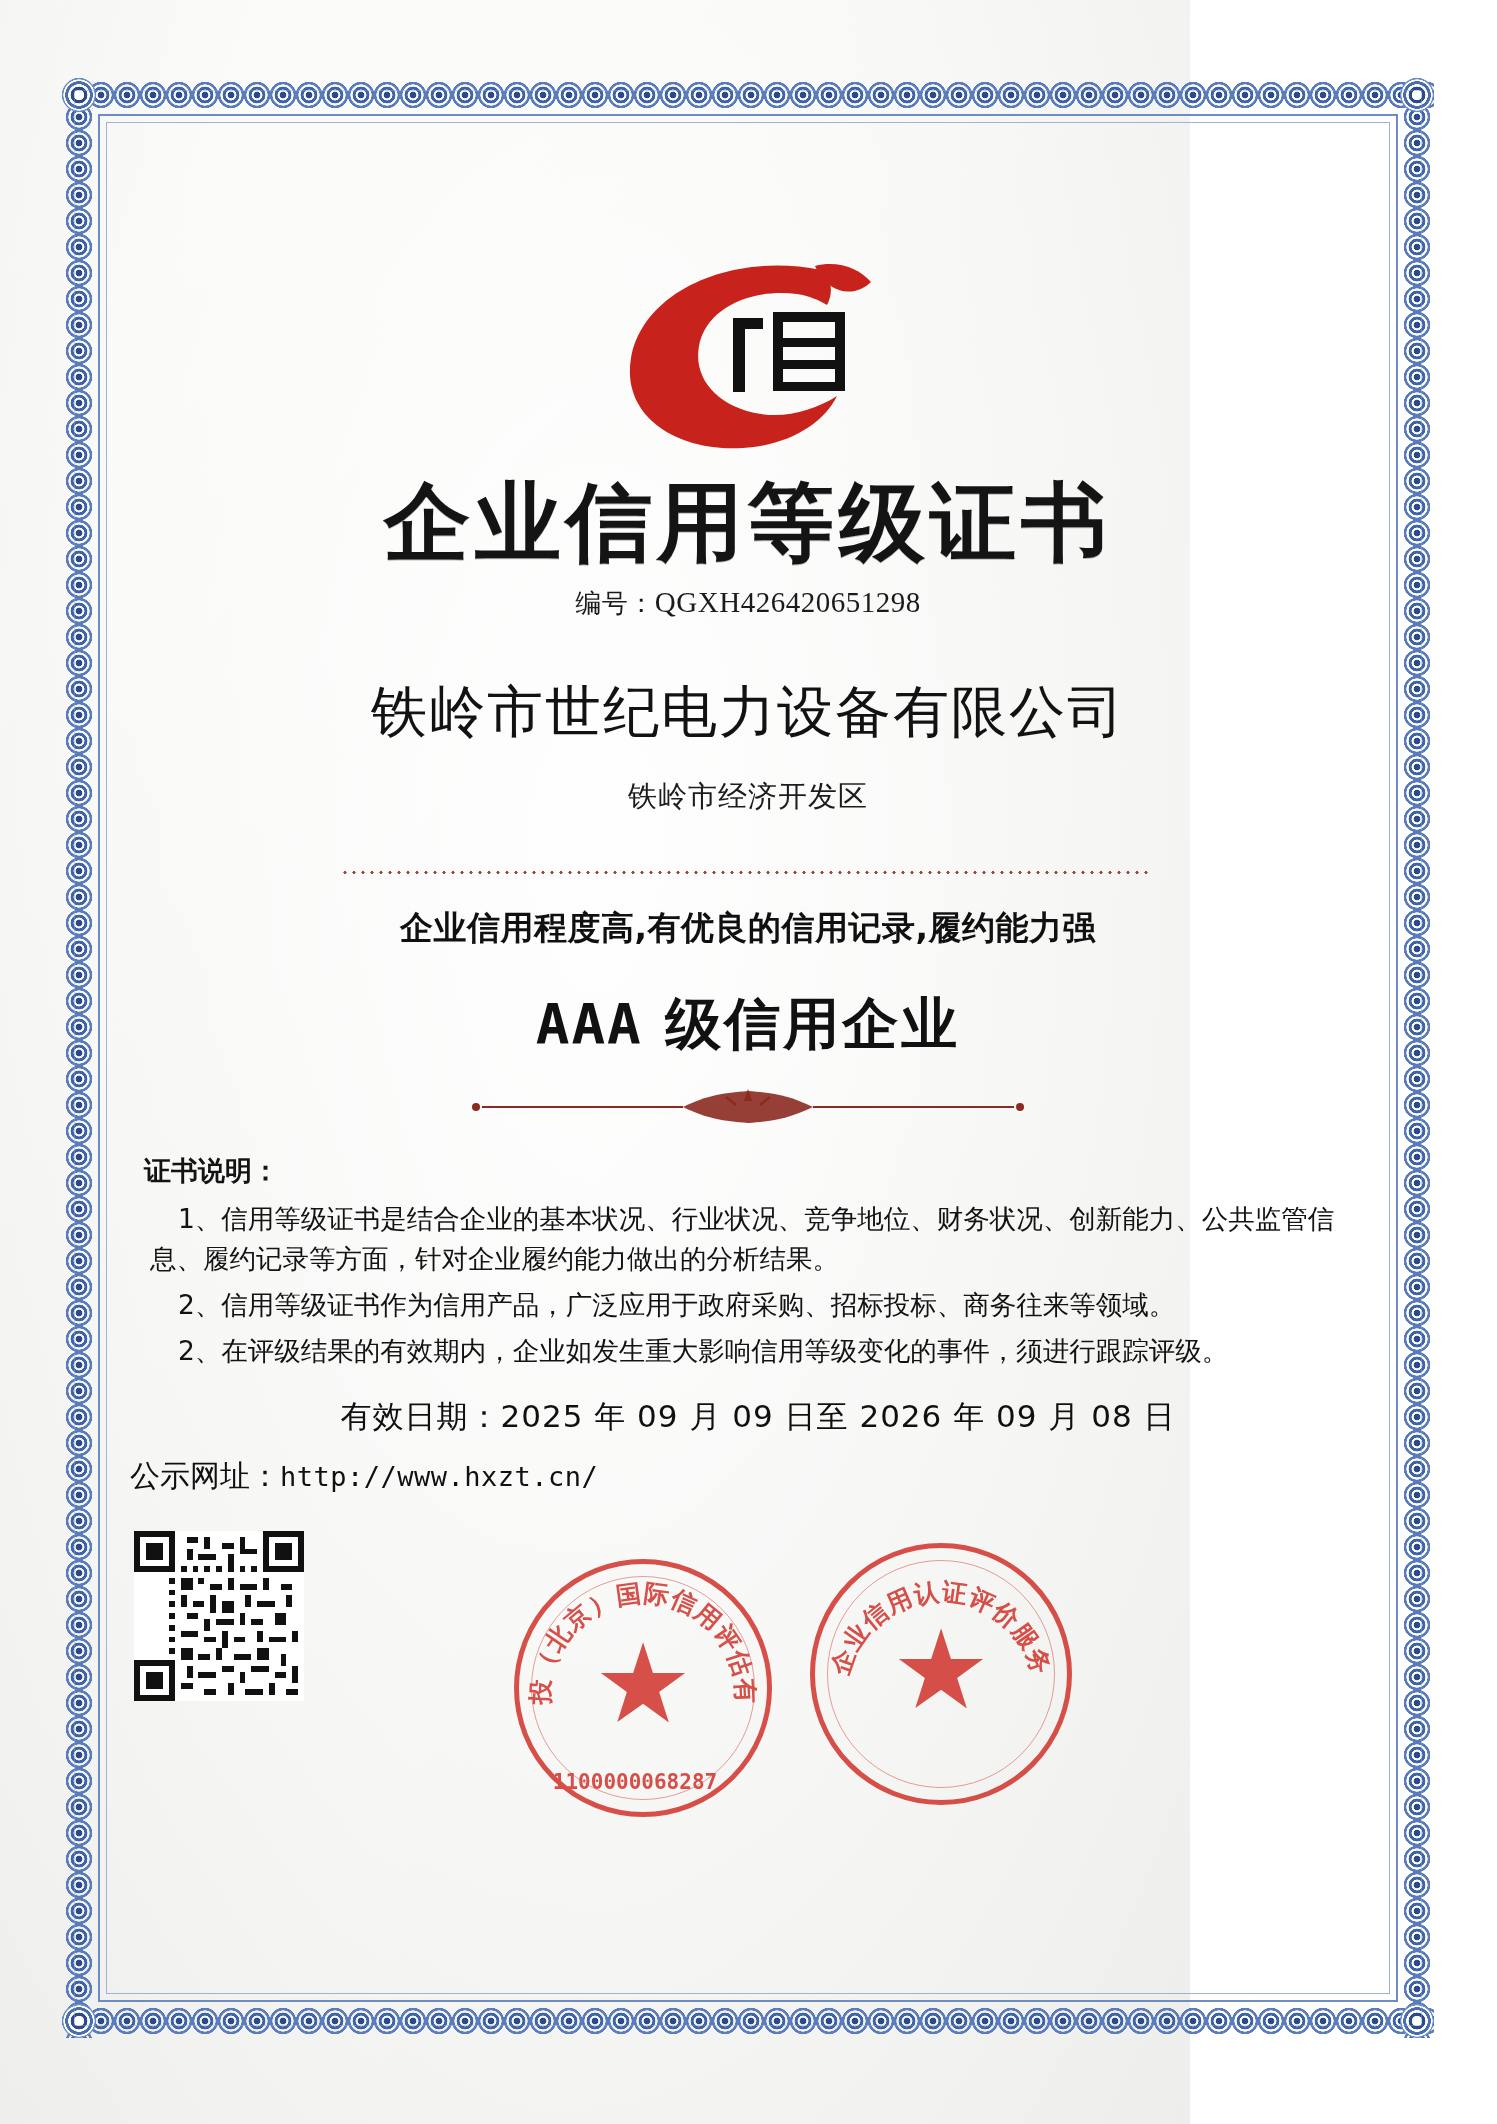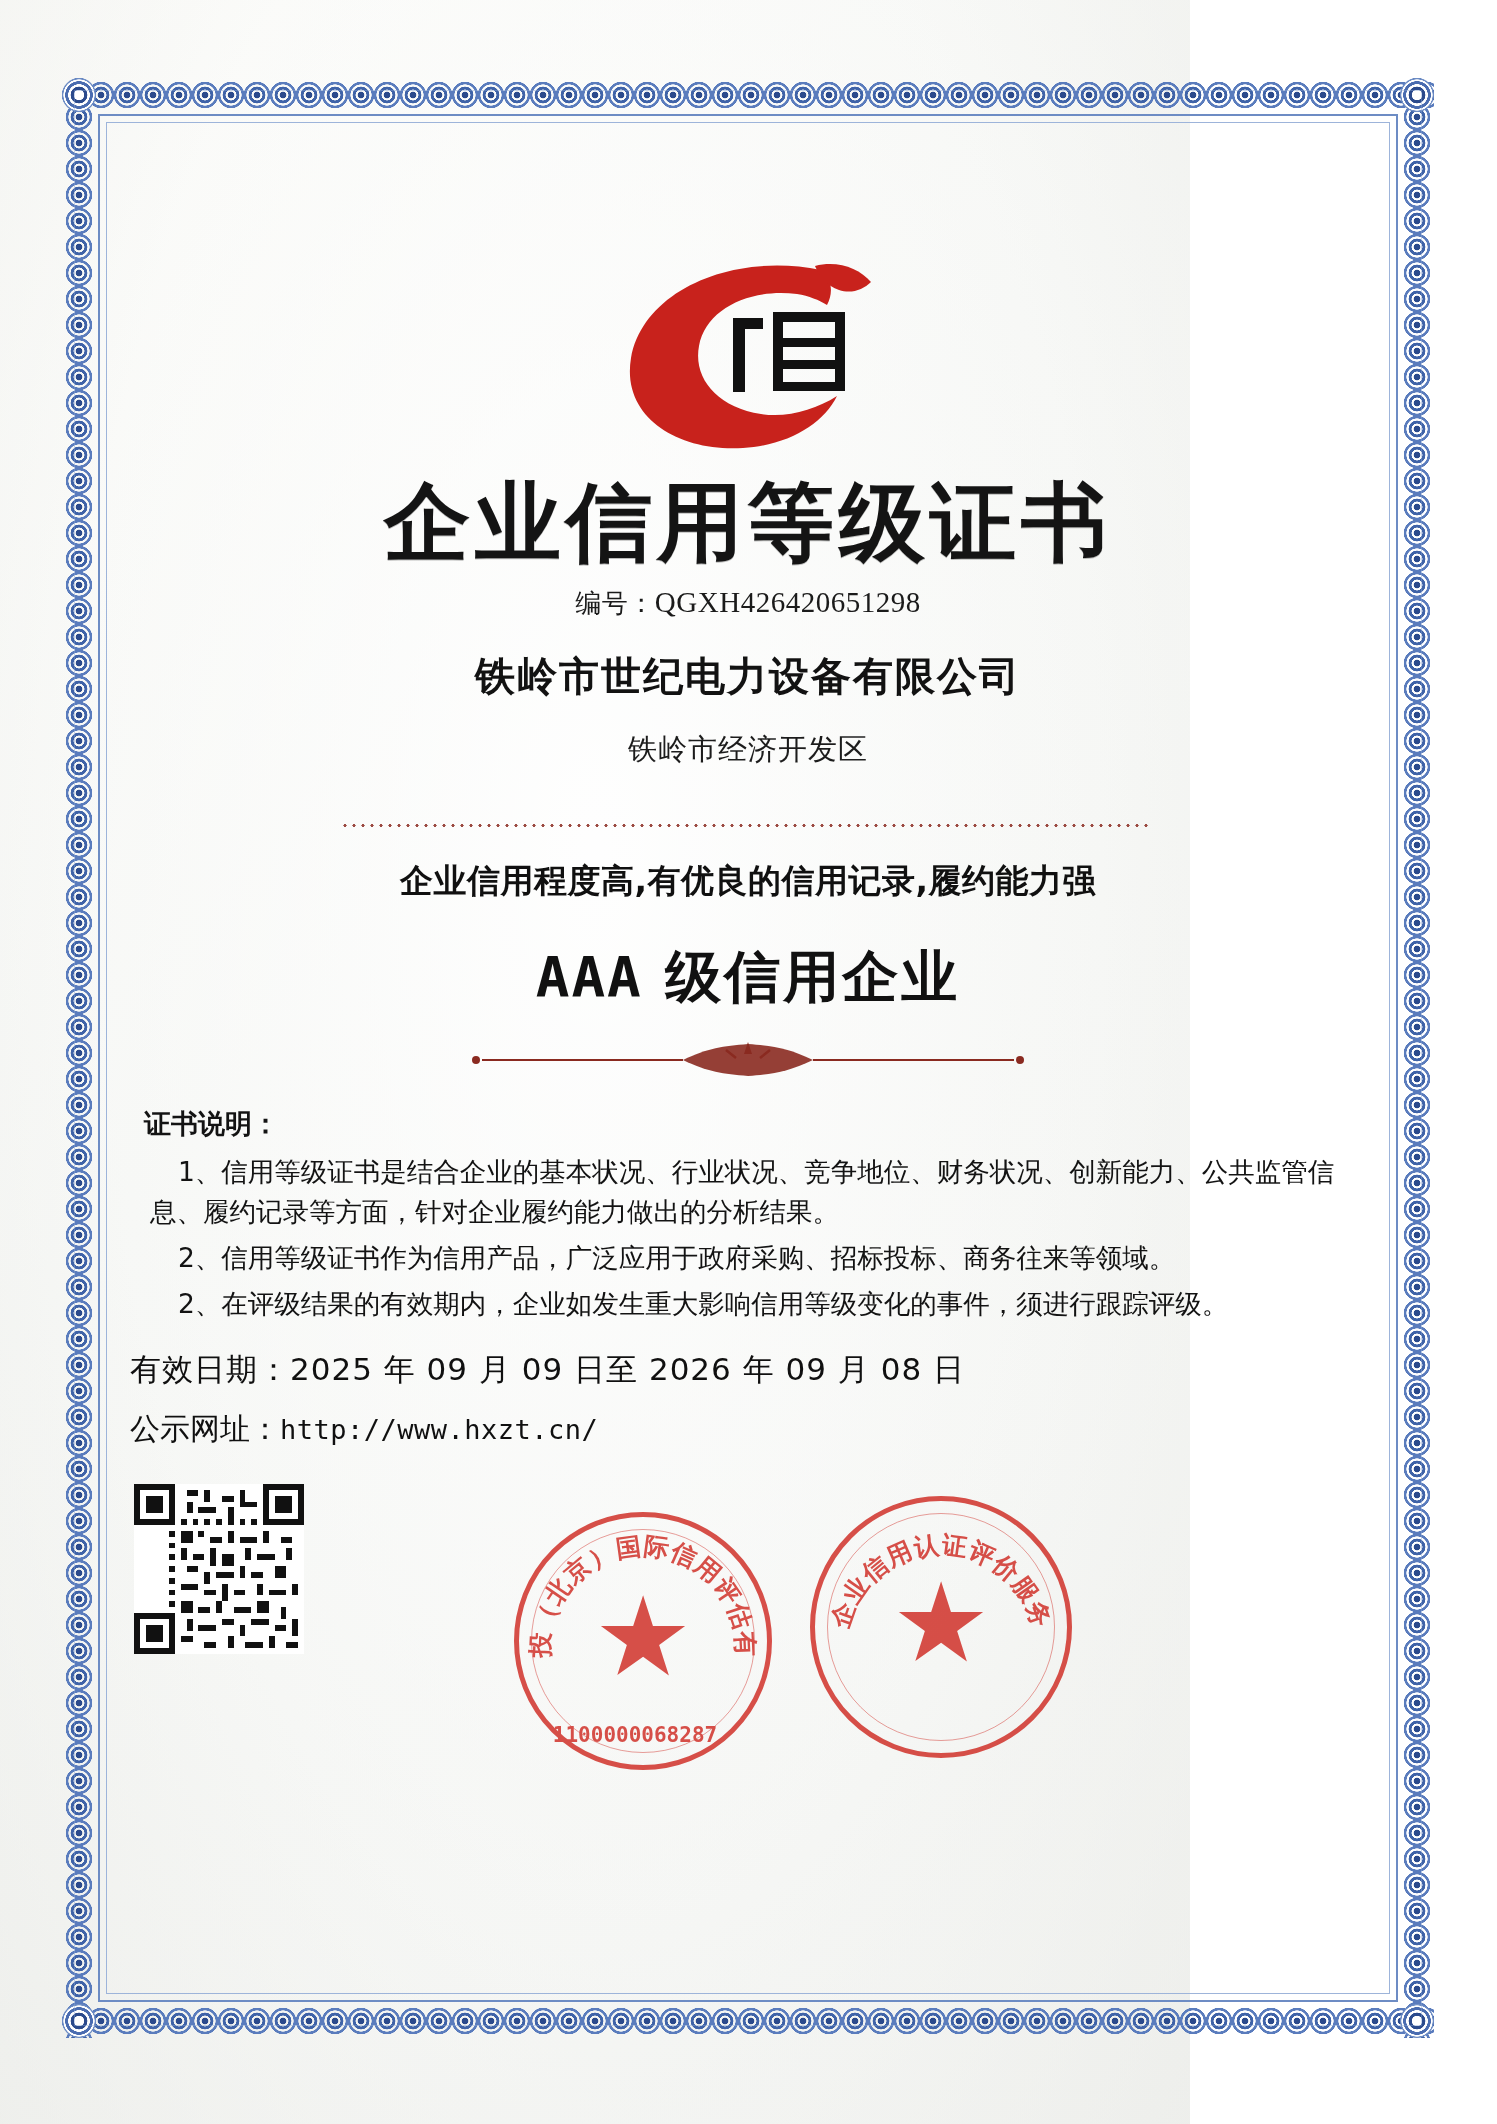--- a/index.html
+++ b/index.html
@@ -143,24 +143,24 @@
     font-size: 29px;
     color: #1b1b1b;
     letter-spacing: 0.5px;
   }
   #cert-number .num-label {
     font-family: "DejaVu Sans", "Liberation Sans", sans-serif;
     font-size: 26px;
   }
 
   #company-name {
-    margin-top: 28px;
-    font-family: "DejaVu Sans", "Liberation Sans", sans-serif;
-    font-weight: bold;
-    font-size: 40px;
+    margin-top: 54px;
+    font-family: "DejaVu Sans", "Liberation Sans", sans-serif;
+    font-weight: normal;
+    font-size: 56px;
     letter-spacing: 2px;
     color: #121212;
   }
 
   #company-region {
     margin-top: 26px;
     font-family: Liberation Mono, monospace;
     font-size: 29px;
     color: #1c1c1c;
     letter-spacing: 1px;
@@ -228,21 +228,21 @@
     text-indent: 0;
   }
   .note-item .note-body {
     display: inline;
     margin-left: 28px;
   }
 
   
   #validity-line {
     margin-top: 26px;
-    text-align: left;
+    text-align: center;
     padding-left: 20px;
     font-family: "DejaVu Sans", "Liberation Sans", sans-serif;
     font-size: 31px;
     color: #101010;
     letter-spacing: 1px;
   }
   #public-url-line {
     margin-top: 18px;
     text-align: left;
     padding-left: 20px;

